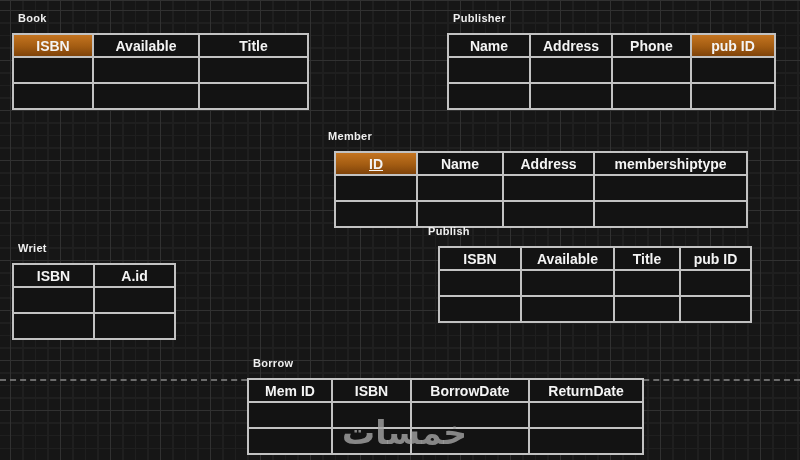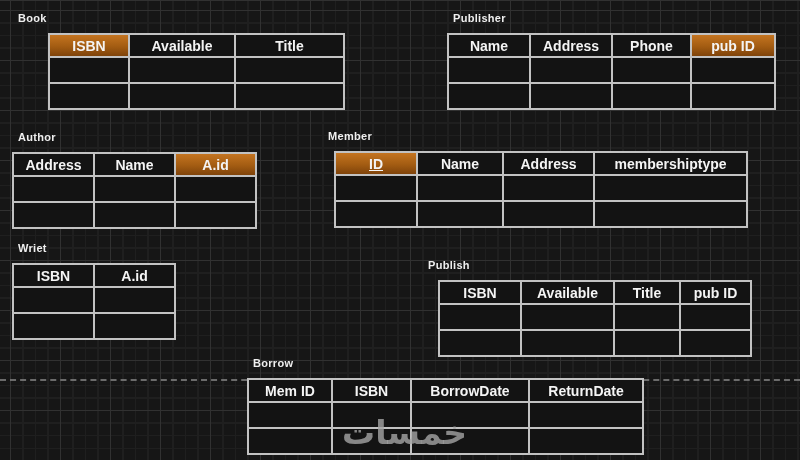--- a/index.html
+++ b/index.html
@@ -31,33 +31,33 @@
     background:#131313;border:2px solid #d8d8d8;
   }
   table.grid th,table.grid td{border:2px solid #c2c2c2;overflow:hidden;}
   table.grid th{
     height:21px;font-weight:bold;font-size:14px;color:#f4f4f4;
     text-align:center;padding:0 2px;white-space:nowrap;
   }
   table.grid td{height:22px;}
   table.grid th.hl{background:linear-gradient(180deg,#c47420 0%,#a35c12 55%,#7f430a 100%);}
 
-  .pos-book{left:12px;top:33px;padding-left:36px;}           .pos-book table{width:277px;}
+  .pos-book{left:12px;top:33px;}           .pos-book table{width:277px;}
   .pos-book th:nth-child(1){width:74px;}   .pos-book th:nth-child(2){width:100px;} .pos-book th:nth-child(3){width:103px;}
   .pos-publisher{left:447px;top:33px;}     .pos-publisher table{width:303px;}
   .pos-publisher th:nth-child(1){width:76px;} .pos-publisher th:nth-child(2){width:76px;}
   .pos-publisher th:nth-child(3){width:73px;} .pos-publisher th:nth-child(4){width:78px;}
   .pos-author{left:12px;top:152px;}        .pos-author table{width:225px;}
   .pos-author th{width:75px;}
   .pos-member{left:322px;top:151px;padding-left:12px;}       .pos-member table{width:388px;}
   .pos-member th:nth-child(1){width:76px;text-decoration:underline;} .pos-member th:nth-child(2){width:80px;}
   .pos-member th:nth-child(3){width:85px;} .pos-member th:nth-child(4){width:147px;}
   .pos-wriet{left:12px;top:263px;border-radius:29px;}         .pos-wriet table{width:150px;}
   .pos-wriet th{width:75px;}
-  .pos-publish{left:422px;top:280px;padding-left:16px;}      .pos-publish table{width:288px;}
+  .pos-publish{left:422px;top:246px;padding-left:16px;}      .pos-publish table{width:288px;}
   .pos-publish th:nth-child(1){width:76px;} .pos-publish th:nth-child(2){width:87px;}
   .pos-publish th:nth-child(3){width:60px;} .pos-publish th:nth-child(4){width:65px;}
   .pos-borrow{left:247px;top:378px;}       .pos-borrow table{width:371px;padding-left:36px;}
   .pos-borrow th:nth-child(1){width:78px;} .pos-borrow th:nth-child(2){width:73px;}
   .pos-borrow th:nth-child(3){width:112px;}.pos-borrow th:nth-child(4){width:108px;}
 
   .watermark{
     position:absolute;left:342px;top:414px;z-index:3;
     font-family:"DejaVu Sans",sans-serif;
     font-weight:bold;font-size:33px;line-height:38px;
@@ -118,44 +118,20 @@
           <tr>
             <td></td>
             <td></td>
             <td></td>
             <td></td>
           </tr>
         </tbody>
       </table>
   </div>
 
-  <div class="tblwrap pos-author">
-    <div class="tbl-label">Author</div>
-    <table class="grid">
-        <thead>
-          <tr>
-            <th>Address</th>
-            <th>Name</th>
-            <th class="hl">A.id</th>
-          </tr>
-        </thead>
-        <tbody>
-          <tr>
-            <td></td>
-            <td></td>
-            <td></td>
-          </tr>
-          <tr>
-            <td></td>
-            <td></td>
-            <td></td>
-          </tr>
-        </tbody>
-      </table>
-  </div>
 
   <div class="tblwrap pos-member">
     <div class="tbl-label">Member</div>
     <table class="grid">
         <thead>
           <tr>
             <th class="hl">ID</th>
             <th>Name</th>
             <th>Address</th>
             <th>membershiptype</th>

